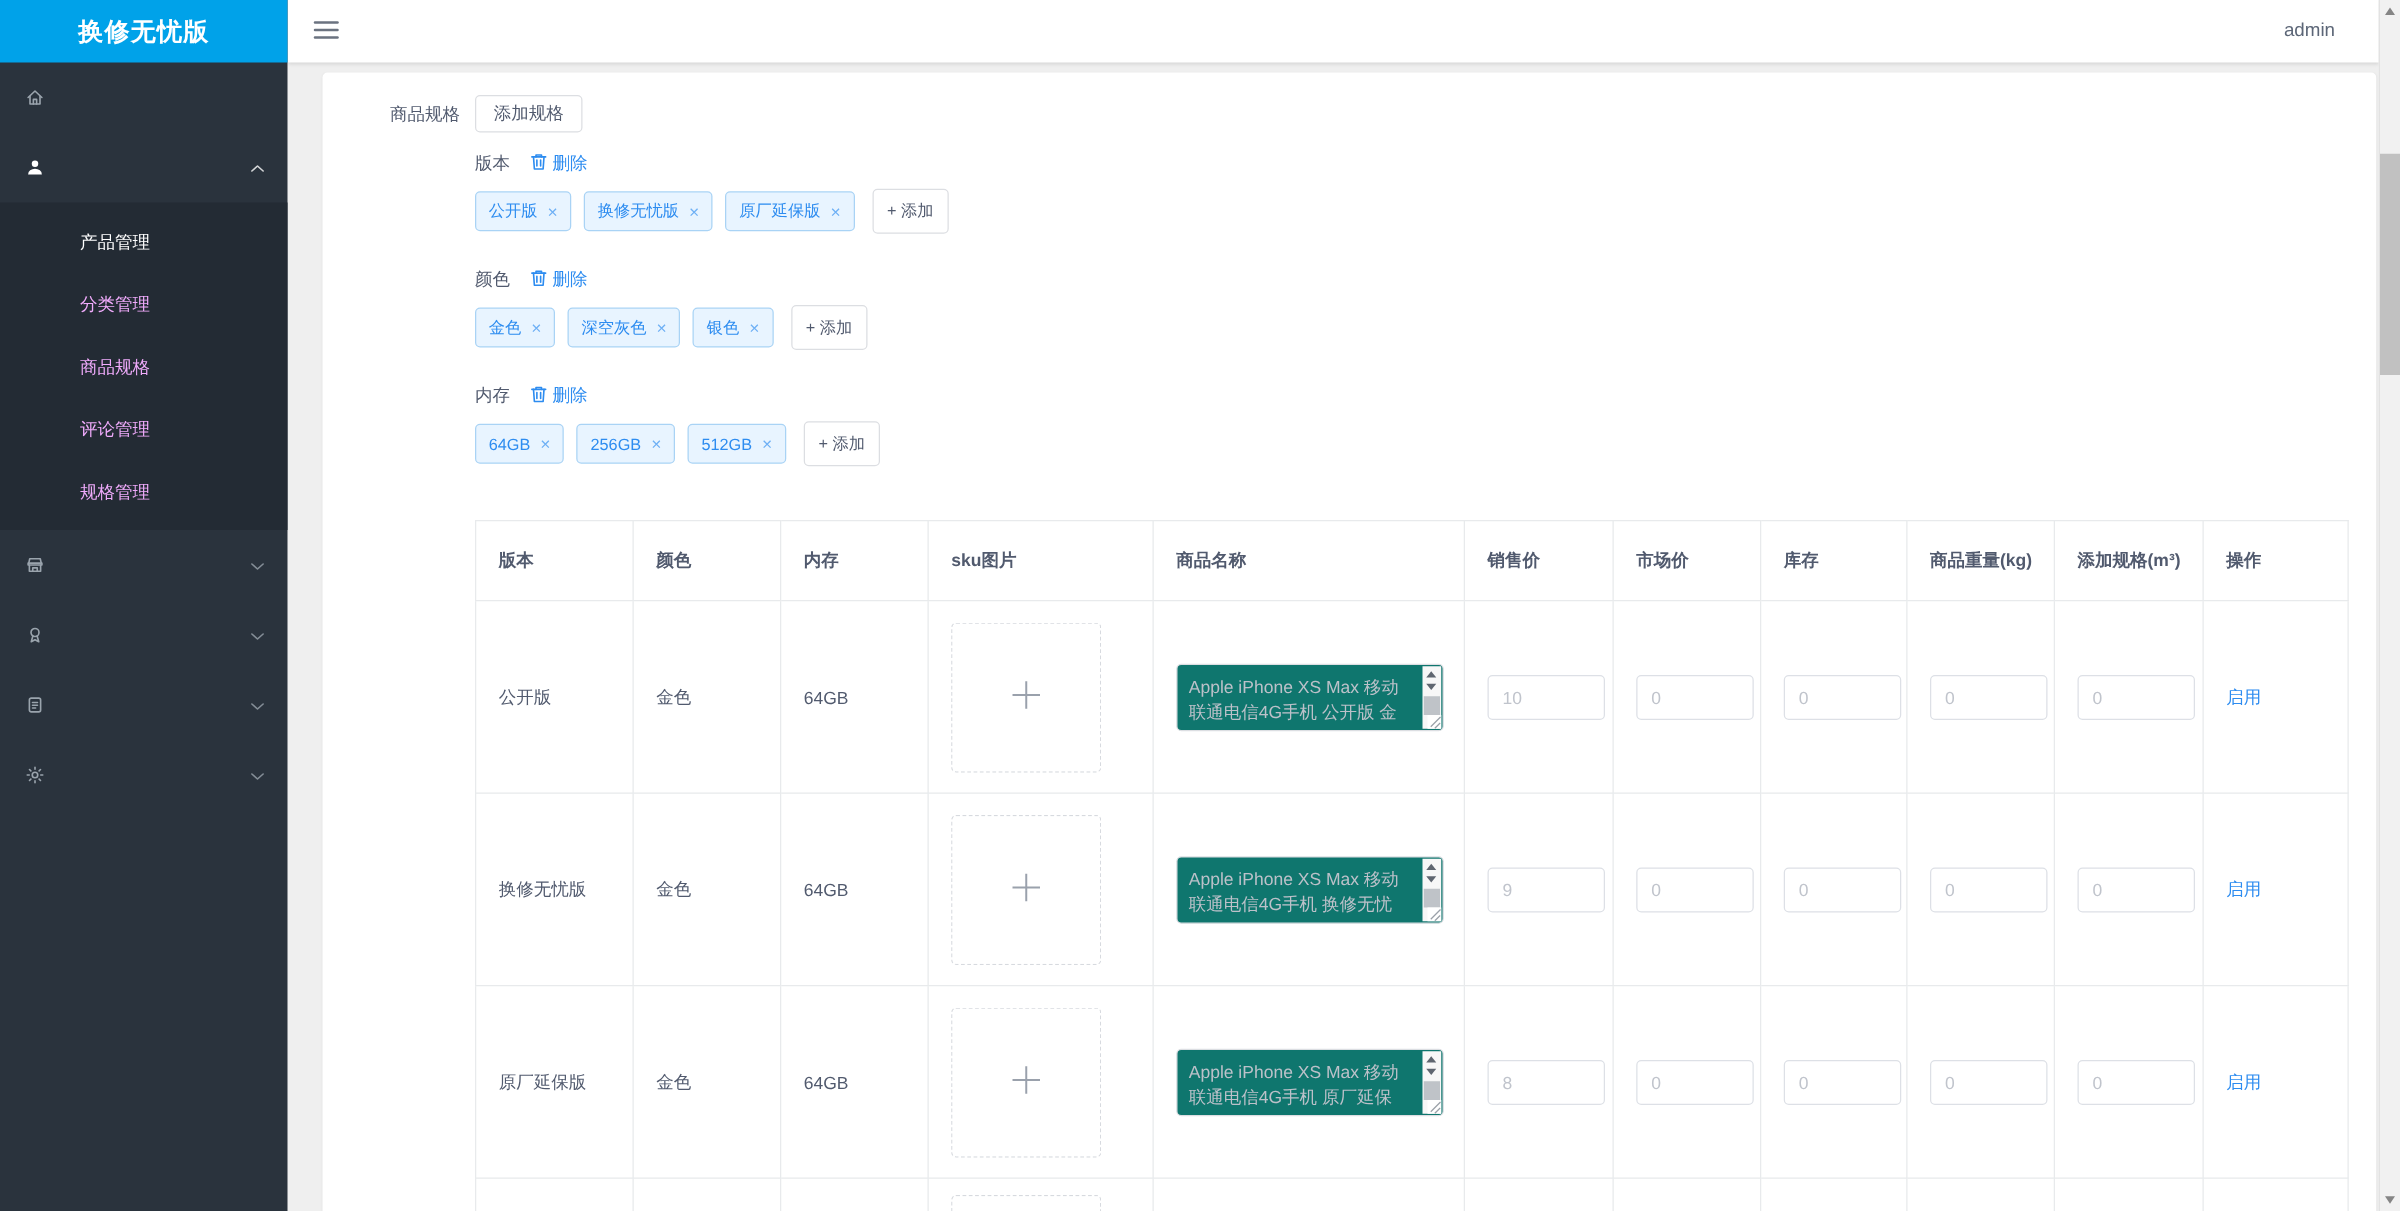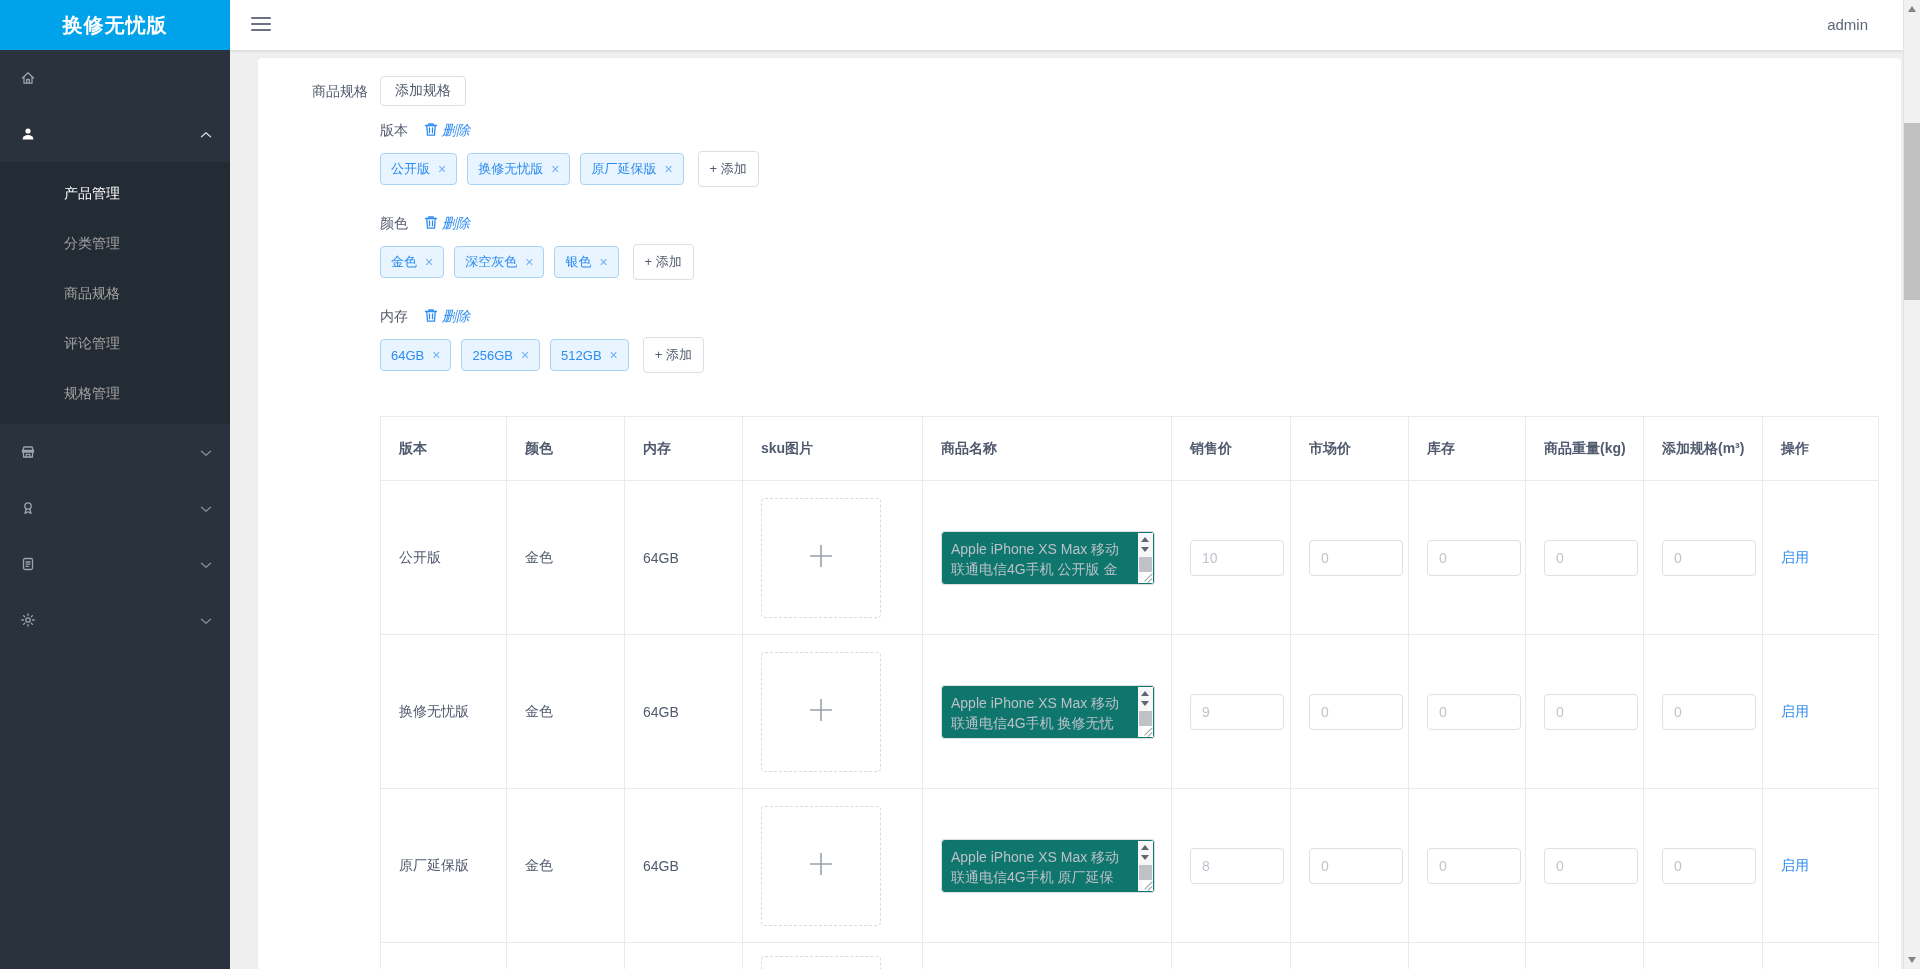--- a/index.html
+++ b/index.html
@@ -16,42 +16,42 @@
 
   
   .sidebar{position:absolute; left:0; top:0; width:230px; height:969px; background:var(--sidebar-bg); z-index:20;}
   .sidebar-header{height:50px; background:var(--brand); color:#fff; display:flex; align-items:center; justify-content:center; font-size:20px; font-weight:bold; letter-spacing:1px;}
   .menu-item{height:56px; display:flex; align-items:center; padding:0 18px 0 20px; color:var(--menu-text); cursor:pointer; font-size:14px;}
   .menu-item .mi-icon{width:16px; height:16px; margin-right:10px; flex:0 0 16px; display:flex; align-items:center;}
   .menu-item .mi-label{flex:1;}
   .menu-item .mi-chevron{width:12px; height:8px; opacity:.8;}
   .menu-item.bright{color:var(--menu-active);}
   .submenu{background:var(--submenu-bg); padding:6px 0;}
-  .submenu-item{height:50px; line-height:50px; padding-left:64px; color:#a3a3a3; cursor:pointer; font-size:14px;}
+  .submenu-item{height:50px; line-height:50px; padding-left:64px; color:#f0abfc; cursor:pointer; font-size:14px;}
   .submenu-item.active{color:#fff;}
   svg.lineicon{stroke:currentColor; fill:none; stroke-width:1.3; stroke-linecap:round; stroke-linejoin:round;}
 
   
   .topbar{position:absolute; left:230px; top:0; width:1673px; height:50px; background:#fff; box-shadow:0 1px 3px rgba(0,0,0,.12); z-index:10;}
   .hamburger{position:absolute; left:21px; top:17px; width:20px; height:16px; cursor:pointer;}
   .hamburger i{display:block; height:2px; background:#6b7380; margin-bottom:4px; border-radius:1px;}
   .admin-name{position:absolute; right:35px; top:0; height:50px; line-height:50px; color:#5c6677; font-size:15px; cursor:pointer;}
 
   
   .content{position:absolute; left:230px; top:50px; width:1673px; height:919px; background:var(--content-bg);margin-left:13px;}
   .card{position:absolute; left:15px; top:8px; width:1643px; height:911px; background:#fff; border-radius:4px 4px 0 0; box-shadow:0 1px 2px rgba(0,0,0,.05); overflow:hidden;}
 
   .form-label{position:absolute; left:0; top:18px; width:110px; text-align:right; line-height:30px; color:var(--text);}
   .btn{display:inline-flex; align-items:center; justify-content:center; height:30px; padding:0 14px; background:#fff; border:1px solid var(--border); border-radius:4px; color:var(--text); font-size:14px; cursor:pointer;}
   .add-spec-btn{position:absolute; left:122px; top:18px;}
 
   .spec-area{position:absolute; left:122px; top:64px;}
   .spec-head{display:flex; align-items:center; height:18px; margin-bottom:13px;}
   .spec-name{color:var(--text); margin-right:16px;}
-  .spec-del{display:inline-flex; align-items:flex-start; color:var(--accent); cursor:pointer;font-style:italic;}
+  .spec-del{display:inline-flex; align-items:flex-start; color:var(--accent); cursor:pointer;}
   .spec-del svg{margin-right:4px;}
   .spec-tags{display:flex; align-items:center; height:32px; margin-bottom:30px;}
   .tag{display:inline-flex; align-items:center; height:32px; padding:0 10px; background:#e8f4ff; border:1px solid #a9d3f5; border-radius:4px; color:var(--accent); font-size:13px; margin-right:10px;}
   .tag .tag-x{margin-left:8px; font-size:14px; opacity:.65; cursor:pointer; line-height:1;}
   .add-tag-btn{height:32px; padding:17px 11px; font-size:13px; margin-left:4px;}
 
   
   .sku-table{position:absolute; left:122px; top:358px; border-collapse:collapse; table-layout:fixed; width:1498px; background:#fff;}
   .sku-table th,.sku-table td{border:1px solid var(--table-border); padding:0 0 0 18px; text-align:left; font-size:14px; color:var(--text); vertical-align:middle;}
   .sku-table th{height:64px; font-weight:700;}

